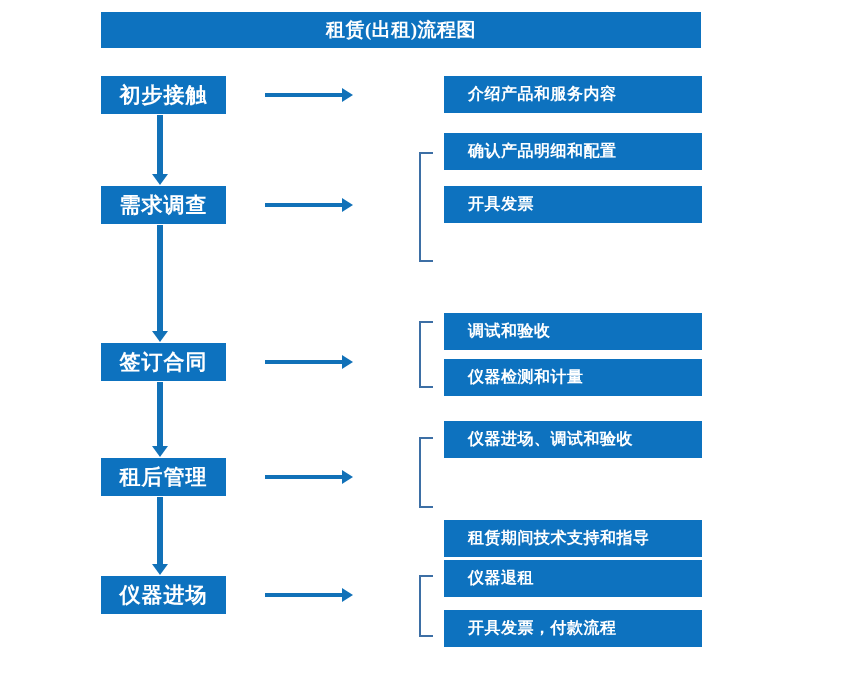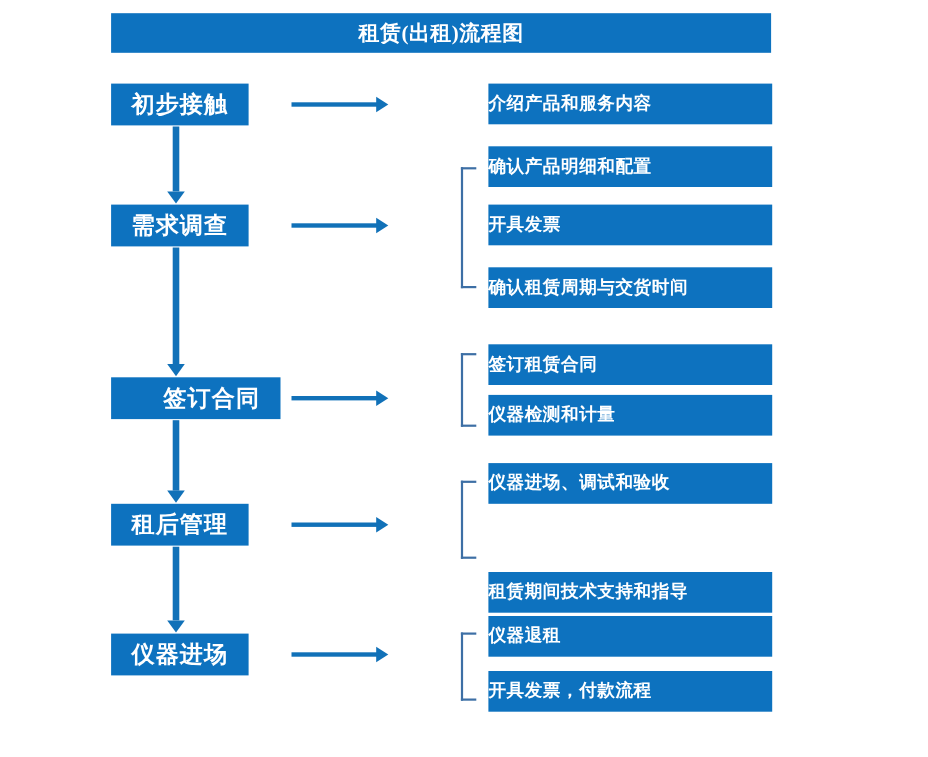--- a/index.html
+++ b/index.html
@@ -34,21 +34,21 @@
   }
 
   
   .detail-box{
     position:absolute;
     left:444px;width:258px;height:37px;
     background:#0d72bf;
     color:#ffffff;
     font-size:16px;font-weight:bold;
     display:flex;align-items:center;
-    padding-left:0;
+    padding-left:24px;
     box-sizing:border-box;
     letter-spacing:.5px;
   }
 
   
   .h-arrow{position:absolute;height:14px;}
   .h-arrow .shaft{
     position:absolute;left:0;top:5px;height:4px;
     background:#1171b8;
   }
@@ -86,21 +86,21 @@
 </style>
 </head>
 <body>
 
 <div id="canvas">
 
   <div class="title-bar">租赁(出租)流程图</div>
 
   <div class="stage-box" style="top:76px;">初步接触</div>
   <div class="stage-box" style="top:186px;">需求调查</div>
-  <div class="stage-box" style="top:343px;padding-left:29px;">签订合同</div>
+  <div class="stage-box" style="top:343px;">签订合同</div>
   <div class="stage-box" style="top:458px;">租后管理</div>
   <div class="stage-box" style="top:576px;">仪器进场</div>
 
   <div class="v-arrow" style="left:152px;top:115px;height:70px;">
     <div class="shaft" style="height:59px;"></div>
       <div class="head"></div>
   </div>
   <div class="v-arrow" style="left:152px;top:225px;height:117px;">
     <div class="shaft" style="height:106px;"></div>
       <div class="head"></div>
@@ -136,21 +136,20 @@
   </div>
 
   <div class="bracket" style="left:419px;top:152px;height:110px;"></div>
   <div class="bracket" style="left:419px;top:321px;height:67px;"></div>
   <div class="bracket" style="left:419px;top:437px;height:71px;"></div>
   <div class="bracket" style="left:419px;top:575px;height:62px;"></div>
 
   <div class="detail-box" style="top:76px;">介绍产品和服务内容</div>
   <div class="detail-box" style="top:133px;">确认产品明细和配置</div>
   <div class="detail-box" style="top:186px;">开具发票</div>
-  <div class="detail-box" style="top:243px;">确认租赁周期与交货时间</div>
-  <div class="detail-box" style="top:313px;">签订租赁合同</div>
+  <div class="detail-box" style="top:313px;">调试和验收</div>
   <div class="detail-box" style="top:359px;">仪器检测和计量</div>
   <div class="detail-box" style="top:421px;">仪器进场、调试和验收</div>
   <div class="detail-box" style="top:520px;">租赁期间技术支持和指导</div>
   <div class="detail-box" style="top:560px;">仪器退租</div>
   <div class="detail-box" style="top:610px;">开具发票，付款流程</div>
 
 </div>
 
 </body></html>

